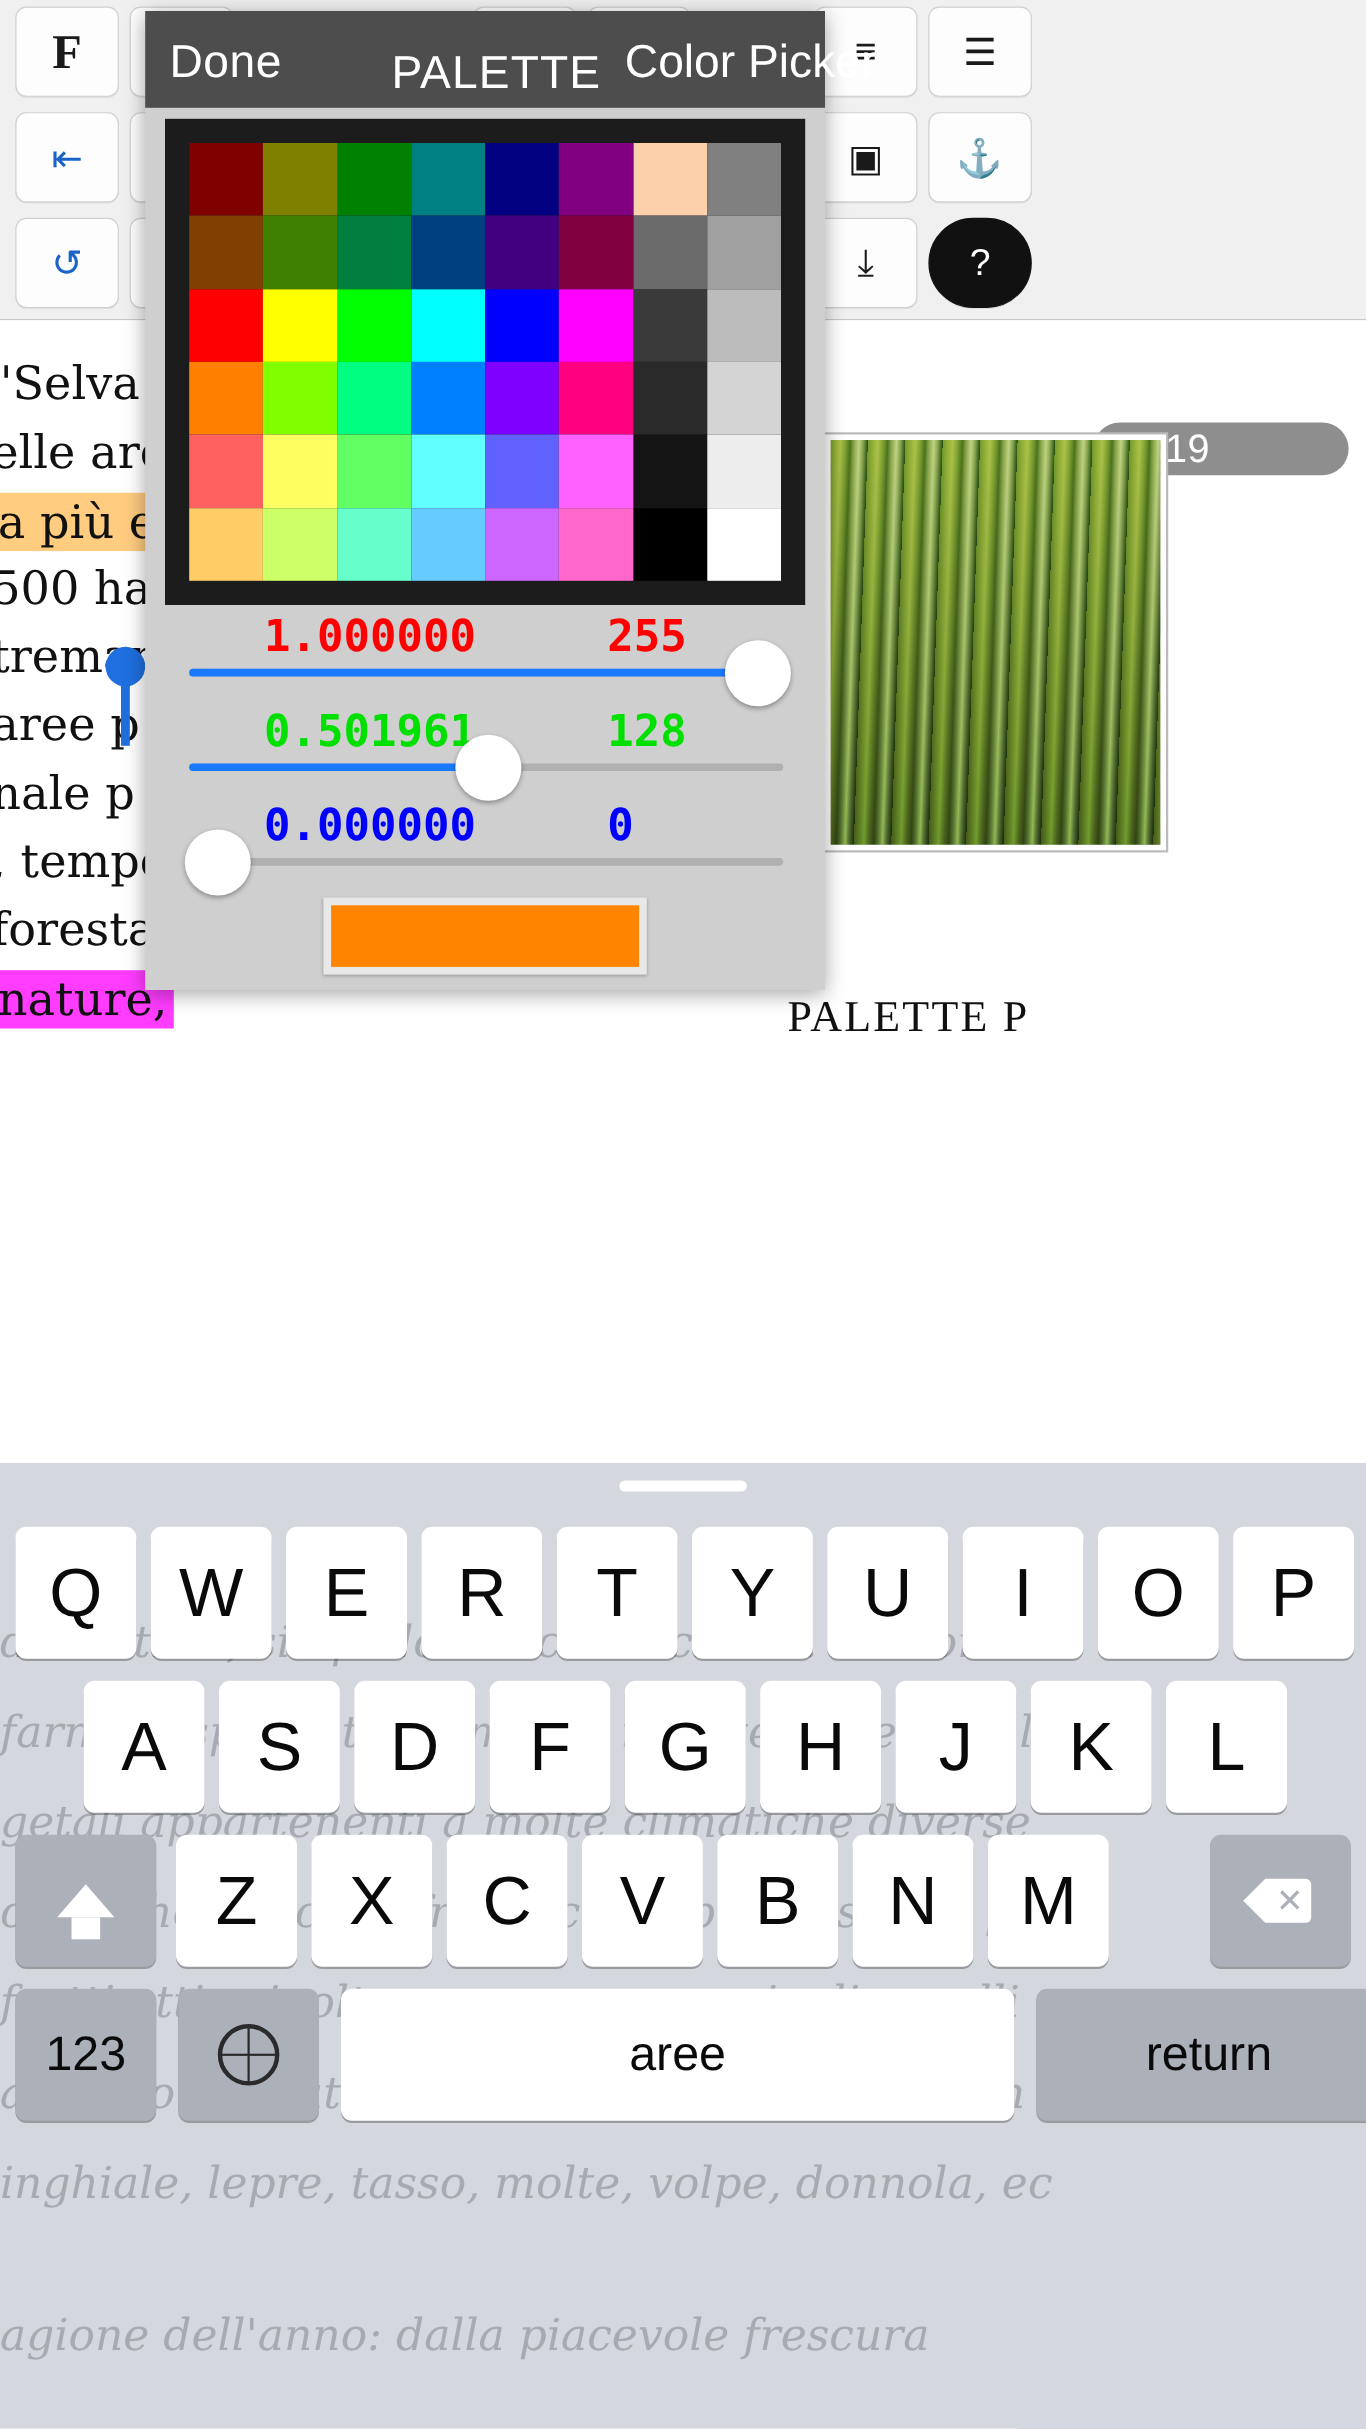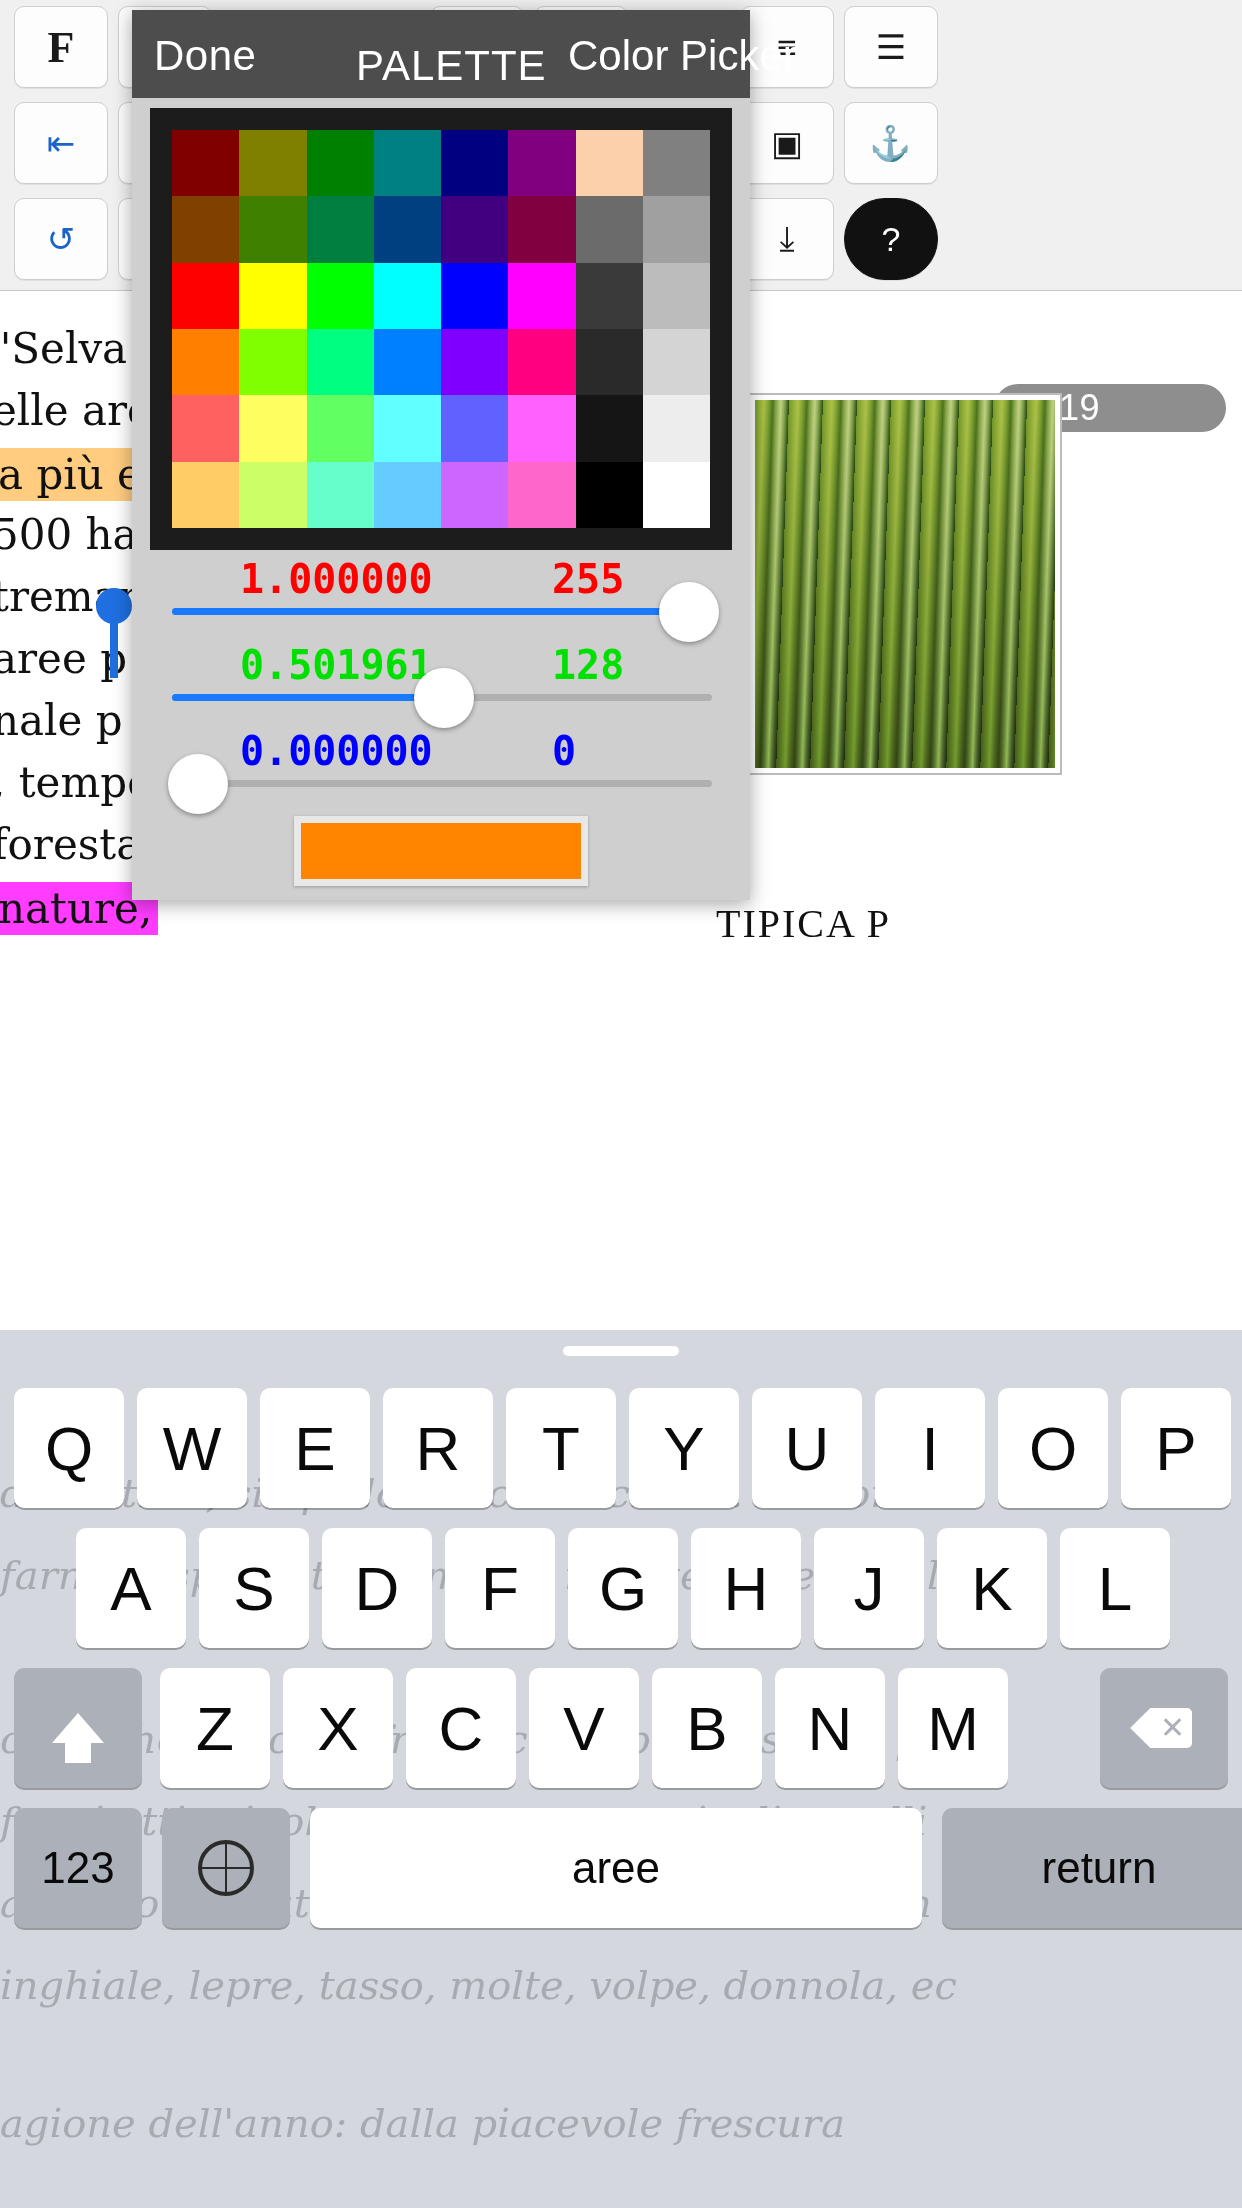--- a/index.html
+++ b/index.html
@@ -166,21 +166,21 @@
     <div class="doc-line" style="top:404px">nale  p</div>
     <div class="doc-line" style="top:466px">, tempo</div>
     <div class="doc-line" style="top:528px">foresta</div>
     <div class="doc-line hl-magenta" style="top:590px">nature,</div>
     <div class="caret-dot" style="left:96px;top:296px"></div>
     <div class="caret" style="left:110px;top:324px"></div>
   </div>
 
   <div class="pill">2819</div>
   <div class="photo"></div>
-  <div class="caption">TIPICA P</div>
+  <div class="caption">PALETTE P</div>
 </div>
 
 <div id="picker">
 
   <div id="picker-header">
     <div id="btn-done">Done</div>
     <div id="title-palette">PALETTE</div>
     <div id="btn-colorpicker">Color Picker</div>
   </div>
 
@@ -267,20 +267,21 @@
   <div id="preview-wrap">
     <div id="preview-swatch" style="background: rgb(255, 132, 0);"></div>
   </div>
 </div>
 
 <div id="keyboard">
   <div id="kb-handle"></div>
 
   <div class="ghost" style="top:140px">di sentieri, sia pedonali che ciclabili. Percorre</div>
   <div class="ghost" style="top:222px">farnia e specie tipicamente mediterranee qual</div>
+  <div class="ghost" style="top:304px">getali appartenenti a molte climatiche diverse</div>
   <div class="ghost" style="top:386px">o bacche e piccoli frutti, come biancospino, pru</div>
   <div class="ghost" style="top:468px">frutti attira inoltre numerose specie di uccelli</div>
   <div class="ghost" style="top:550px">ata e controllata. Dal punto di vista della faun</div>
   <div class="ghost" style="top:632px">inghiale, lepre, tasso, molte, volpe, donnola, ec</div>
   <div class="ghost" style="top:770px">agione dell'anno: dalla piacevole frescura</div>
 
   <div class="kb-row" id="kb-row1" style="top:58px">
       <div class="key" style="left: 14px; width: 110px;">
         <span>Q</span>
       </div>

